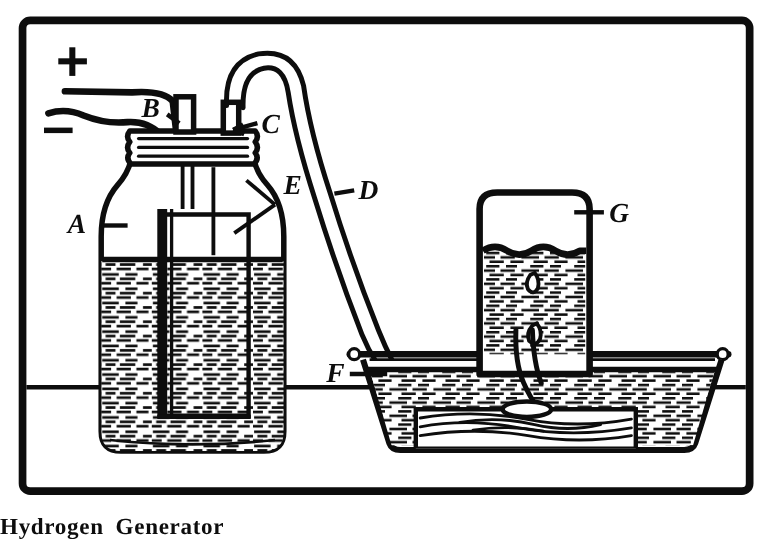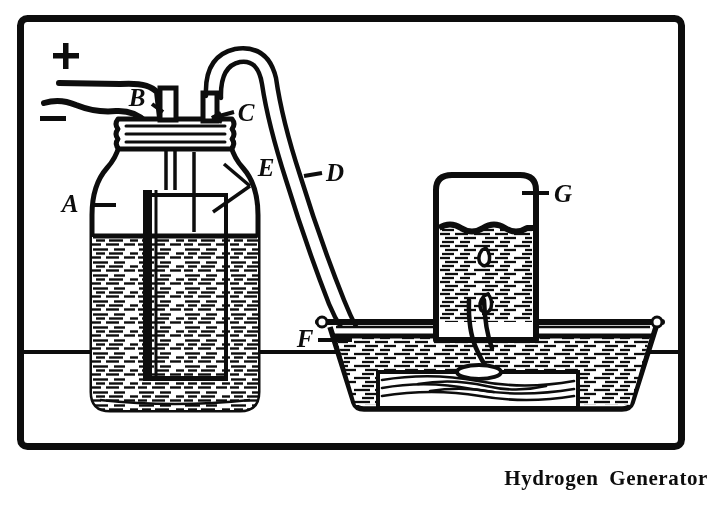--- a/index.html
+++ b/index.html
@@ -22,21 +22,21 @@
     left: 0;
     top: 0;
     width: 708px;
     height: 508px;
   }
   .caption {
     position: absolute;
     left: 0;
     top: 466px;
     width: 708px;
-    text-align: right;
+    text-align: left;
     font-family: "Liberation Serif", serif;
     font-size: 21px;
     font-weight: 700;
     letter-spacing: 0.6px;
     color: #0d0d0d;
     word-spacing: 5px;
   }
   text.lbl {
     font-family: "Liberation Serif", serif;
     font-style: italic;

